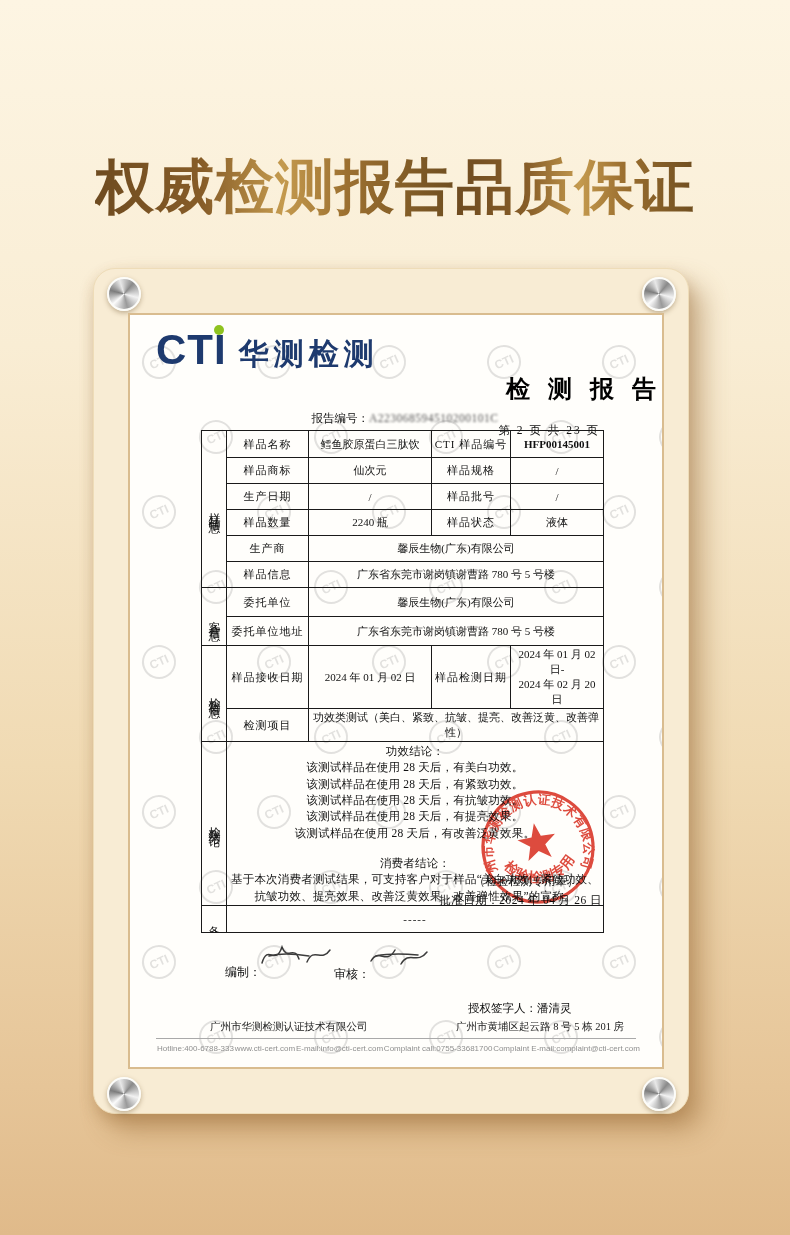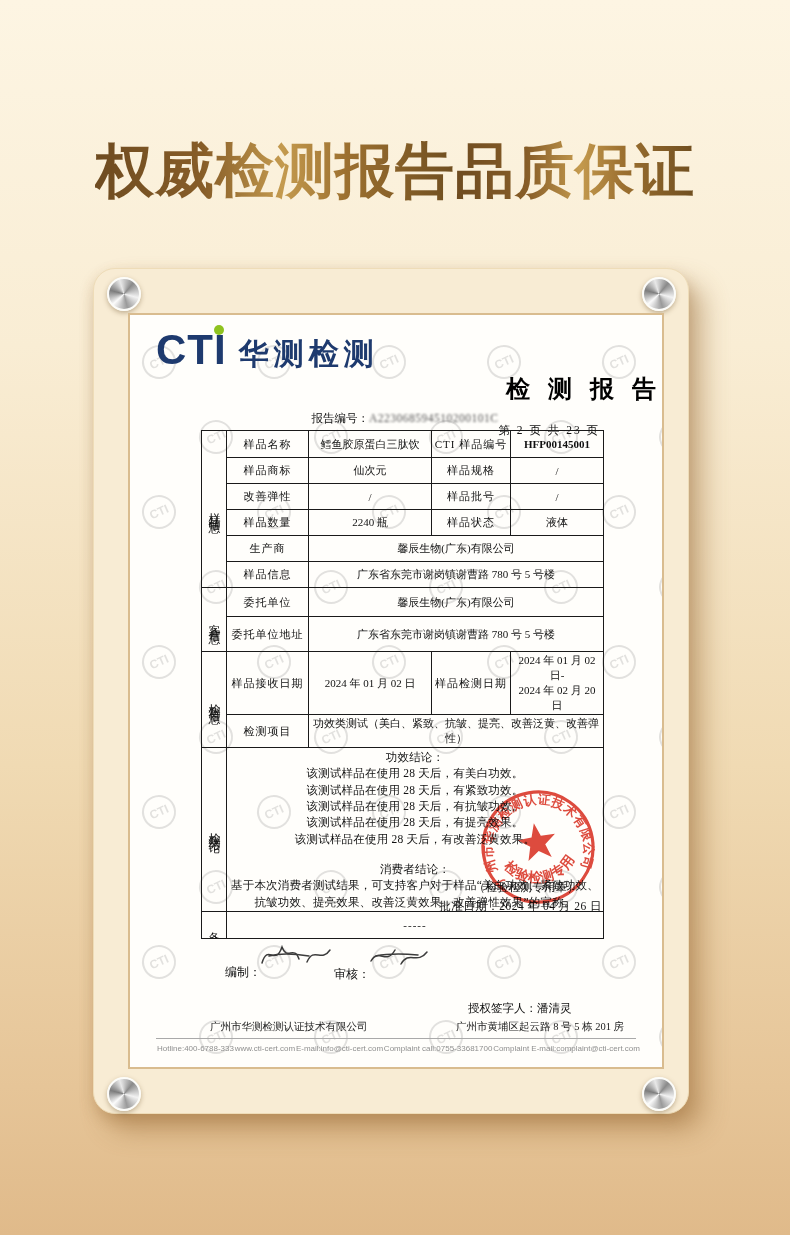--- a/index.html
+++ b/index.html
@@ -7,21 +7,21 @@
     position:relative;width:790px;height:1235px;overflow:hidden;
     background:linear-gradient(180deg,#fdf5e3 0%,#f9edd4 28%,#f0dab3 62%,#e6c598 88%,#e0ba8a 100%);
     font-family:"Liberation Serif","DejaVu Serif",serif;
   }
   
   .tagline{
     position:absolute;top:68px;left:0;width:100%;text-align:center;
     font-size:33px;font-weight:700;letter-spacing:6px;color:#a43f2c;
   }
   .hero-title{
-    position:absolute;top:132px;left:0;width:100%;text-align:center;
+    position:absolute;top:148px;left:0;width:100%;text-align:center;
     font-family:"Liberation Sans","DejaVu Sans",sans-serif;
     font-size:59px;font-weight:700;letter-spacing:1px;white-space:nowrap;
   }
   .hero-title .grad{
     display:inline-block;
     background:linear-gradient(90deg,#6e4b20 0%,#875d28 30%,#c49a4e 52%,#9c7030 70%,#6f4e20 100%);
     -webkit-background-clip:text;background-clip:text;color:transparent;
   }
   
   .board{
@@ -208,21 +208,21 @@
             <td class="lbl">CTI 样品编号</td>
             <td class="sampleno">HFP00145001</td>
           </tr>
           <tr style="height:26px">
             <td class="lbl">样品商标</td>
             <td>仙次元</td>
             <td class="lbl">样品规格</td>
             <td>/</td>
           </tr>
           <tr style="height:26px">
-            <td class="lbl">改善弹性</td>
+            <td class="lbl">生产日期</td>
             <td>/</td>
             <td class="lbl">样品批号</td>
             <td>/</td>
           </tr>
           <tr style="height:26px">
             <td class="lbl">样品数量</td>
             <td>2240 瓶</td>
             <td class="lbl">样品状态</td>
             <td>液体</td>
           </tr>
@@ -232,21 +232,21 @@
           </tr>
           <tr style="height:26px">
             <td class="lbl">样品信息</td>
             <td colspan="3">广东省东莞市谢岗镇谢曹路 780 号 5 号楼</td>
           </tr>
           <tr style="height:29px">
             <td class="vgroup" rowspan="2">客户信息</td>
             <td class="lbl">委托单位</td>
             <td colspan="3">馨辰生物(广东)有限公司</td>
           </tr>
-          <tr style="height:35px">
+          <tr style="height:29px">
             <td class="lbl">委托单位地址</td>
             <td colspan="3">广东省东莞市谢岗镇谢曹路 780 号 5 号楼</td>
           </tr>
           <tr style="height:36px">
             <td class="vgroup" rowspan="2">检测信息</td>
             <td class="lbl">样品接收日期</td>
             <td>2024 年 01 月 02 日</td>
             <td class="lbl">样品检测日期</td>
             <td>
                   <div>2024 年 01 月 02 日-</div>

